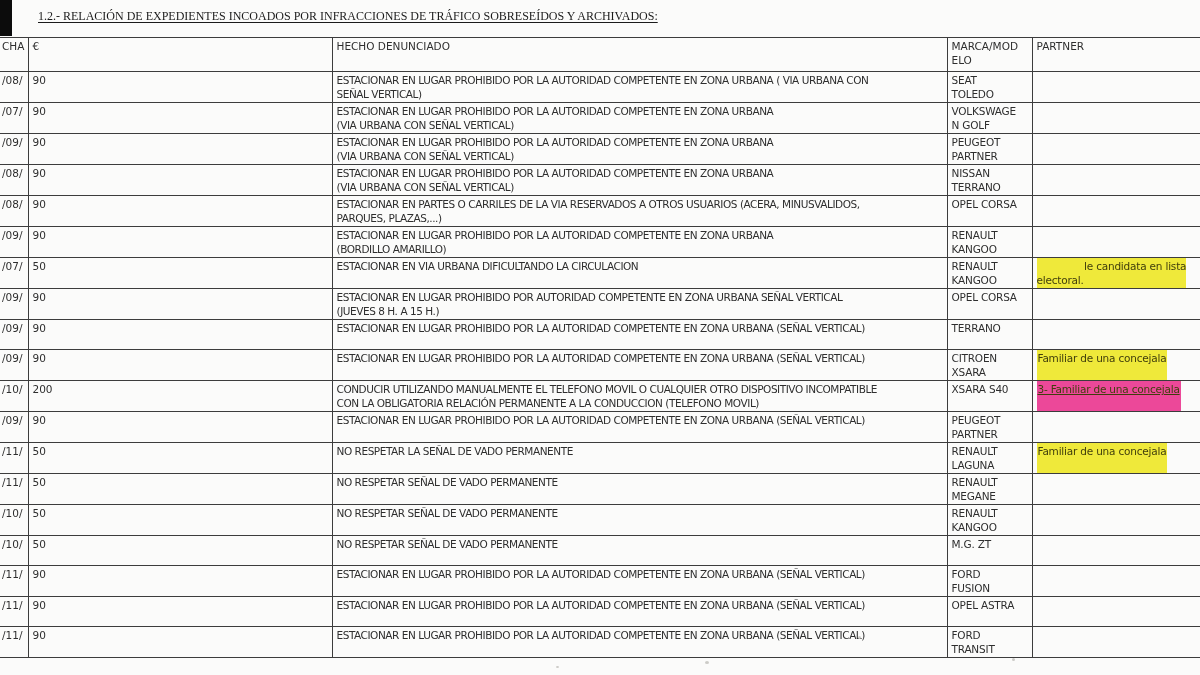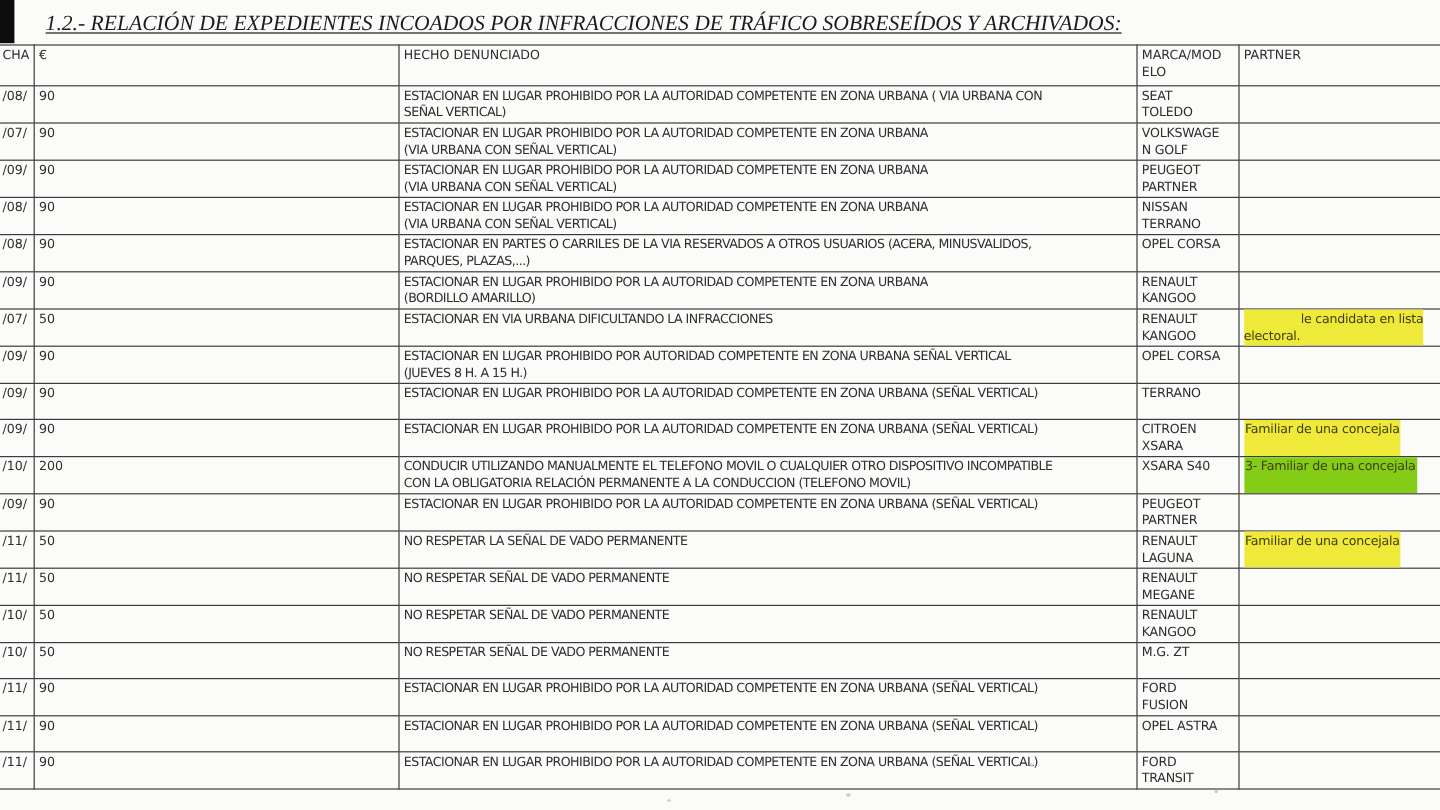--- a/index.html
+++ b/index.html
@@ -8,22 +8,22 @@
     background:#fbfbfa;
     font-family:"DejaVu Sans",sans-serif;
     color:#2e2e2e;
   }
   .corner-mark{
     position:absolute;left:0;top:0;width:12px;height:36px;background:#0c0c0c;
   }
   .doc-title{
     position:absolute;top:9px;left:38px;
     font-family:"Liberation Serif",serif;
-    font-size:18px;color:#1b1b1b;white-space:nowrap;
-    text-decoration:underline;text-underline-offset:2px;font-style:italic;
+    font-size:12px;color:#1b1b1b;white-space:nowrap;
+    text-decoration:underline;text-underline-offset:2px;
   }
   table.doc-table{
     position:absolute;top:37px;left:0;width:1200px;
     border-collapse:collapse;table-layout:fixed;
   }
   .doc-table th,.doc-table td{
     border:1px solid #3c3c3c;
     vertical-align:top;text-align:left;
     padding:2px 4px 1px 4px;
     font-weight:normal;
@@ -126,21 +126,21 @@
     <td class="cell-hecho">ESTACIONAR EN LUGAR PROHIBIDO POR LA AUTORIDAD COMPETENTE EN ZONA URBANA
 (BORDILLO AMARILLO)</td>
     <td class="cell-marca">RENAULT
 KANGOO</td>
     <td><span></span></td>
   </tr>
 
   <tr>
     <td>/07/</td>
     <td>50</td>
-    <td class="cell-hecho">ESTACIONAR EN VIA URBANA DIFICULTANDO LA INFRACCIONES</td>
+    <td class="cell-hecho">ESTACIONAR EN VIA URBANA DIFICULTANDO LA CIRCULACION</td>
     <td class="cell-marca">RENAULT
 KANGOO</td>
     <td><span class="hl" style="background: rgb(239, 233, 58);">Familiar de candidata en lista
 electoral.</span></td>
   </tr>
 
   <tr>
     <td>/09/</td>
     <td>90</td>
     <td class="cell-hecho">ESTACIONAR EN LUGAR PROHIBIDO POR AUTORIDAD COMPETENTE EN ZONA URBANA SEÑAL VERTICAL
@@ -165,21 +165,21 @@
 XSARA</td>
     <td><span class="hl" style="background: rgb(239, 233, 58);">Familiar de una concejala</span></td>
   </tr>
 
   <tr>
     <td>/10/</td>
     <td>200</td>
     <td class="cell-hecho">CONDUCIR UTILIZANDO MANUALMENTE EL TELEFONO MOVIL O CUALQUIER OTRO DISPOSITIVO INCOMPATIBLE
 CON LA OBLIGATORIA RELACIÓN PERMANENTE A LA CONDUCCION (TELEFONO MOVIL)</td>
     <td class="cell-marca">XSARA S40</td>
-    <td><span class="hl" style="background: #84cc16;">3- Familiar de una concejala</span></td>
+    <td><span class="hl" style="background: #ec4899; text-decoration: underline;">3- Familiar de una concejala</span></td>
   </tr>
 
   <tr>
     <td>/09/</td>
     <td>90</td>
     <td class="cell-hecho">ESTACIONAR EN LUGAR PROHIBIDO POR LA AUTORIDAD COMPETENTE EN ZONA URBANA (SEÑAL VERTICAL)</td>
     <td class="cell-marca">PEUGEOT
 PARTNER</td>
     <td><span></span></td>
   </tr>

